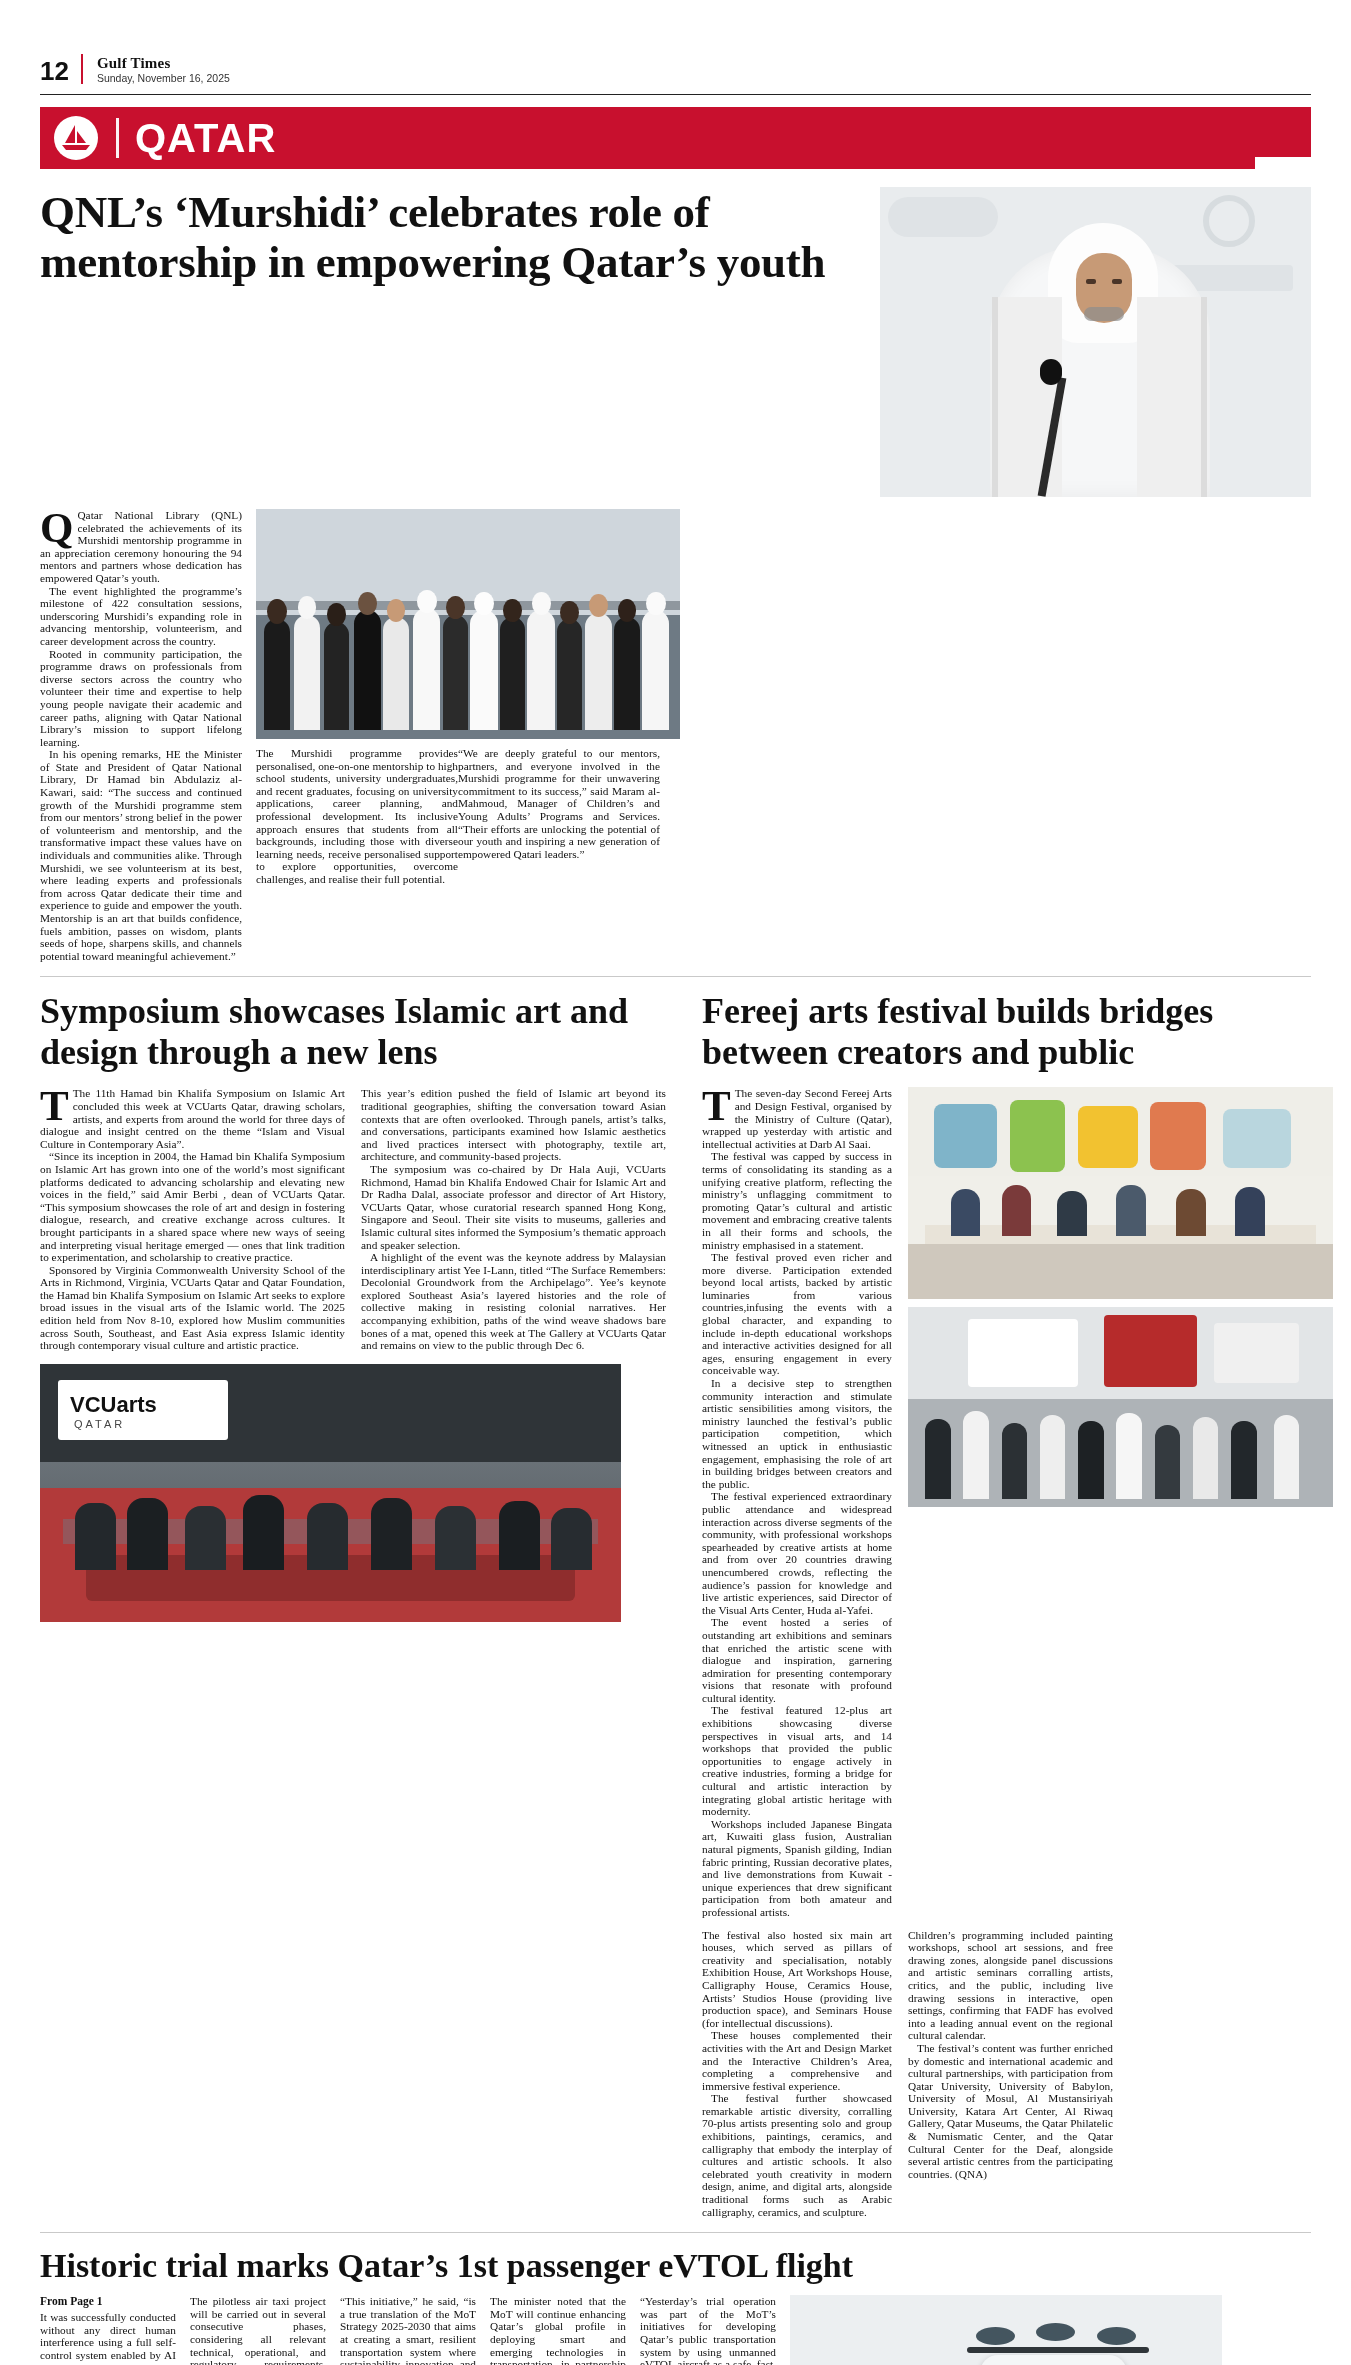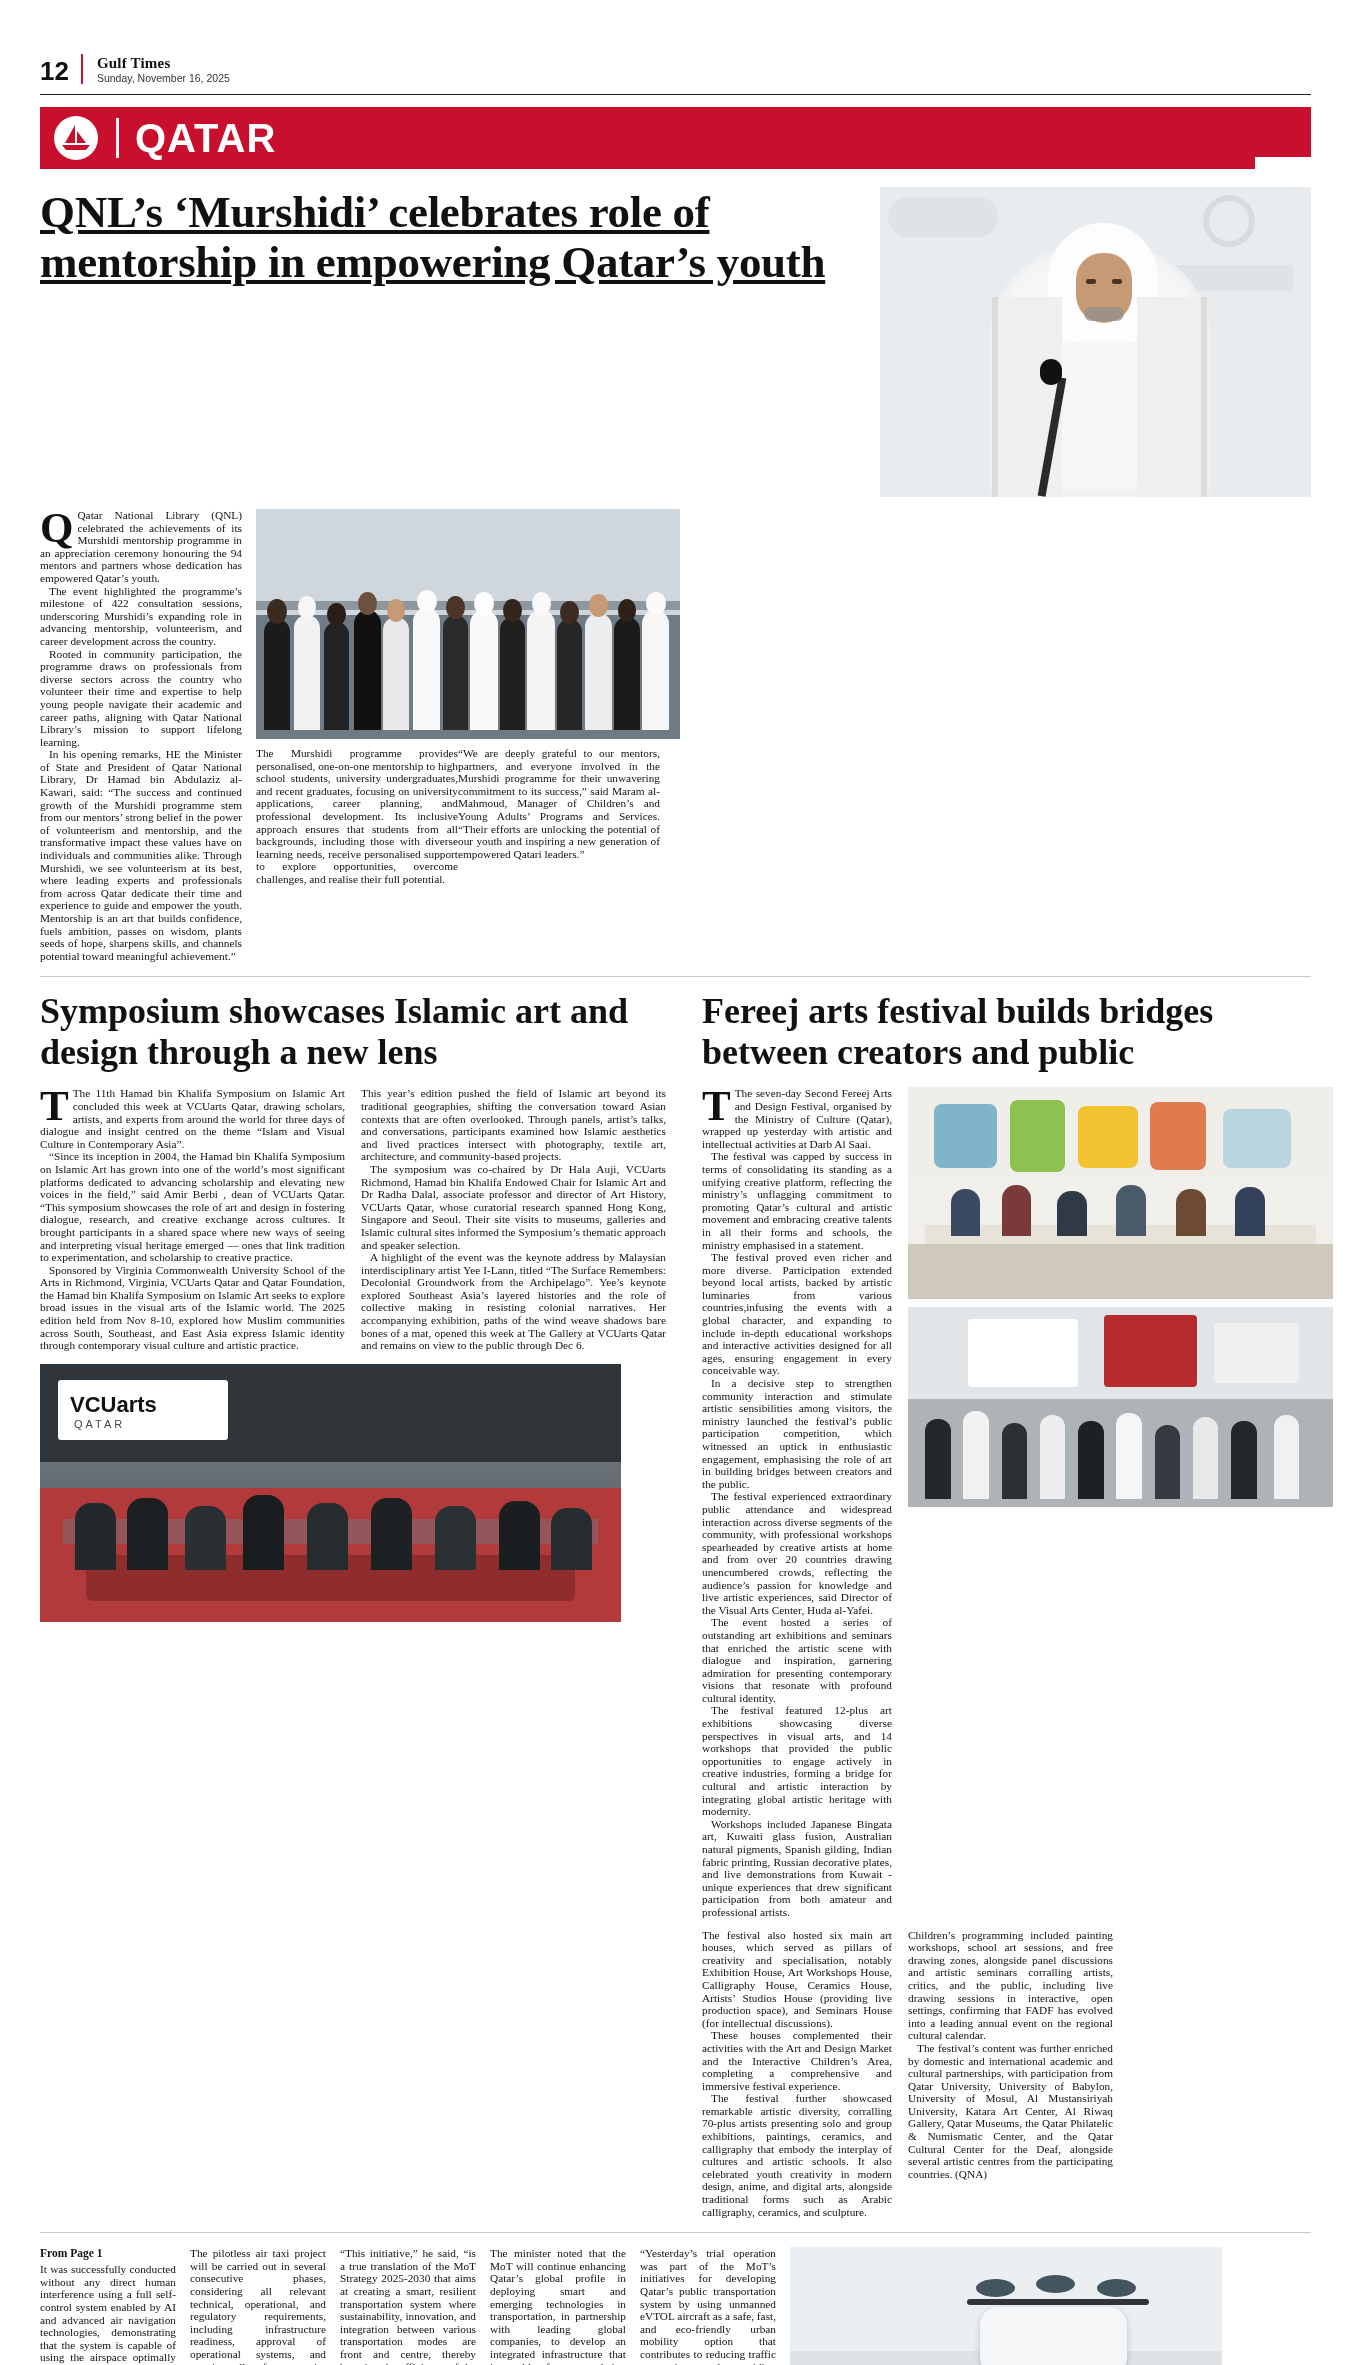--- a/index.html
+++ b/index.html
@@ -125,21 +125,21 @@
   }
 
   .photo {
     position: relative;
     overflow: hidden;
     background: #cfd4d8;
   }
 
   
   .story1 { margin-top: 18px; display: block; }
-  .s1-top { display: flex; gap: 8px; text-decoration: underline; }
+  .s1-top { display: flex; gap: 8px; }
   .s1-left { width: 835px; }
   .s1-head {
     font-size: 45px;
     line-height: 50px;
     letter-spacing: -0.3px;
   }
   .s1-right-photo { width: 432px; height: 310px; }
 
   .s1-body { display: flex; gap: 14px; margin-top: 12px; }
   .s1-c { width: 202px; }
@@ -412,20 +412,21 @@
         <div style="width:204px;">
           <p class="body first"></p>
         </div>
       </div>
     </div>
   </div>
 
   <hr class="story-hr" style="margin-top:14px;">
 
   <div class="bottom">
+    <h1 class="headline s4-head">Historic trial marks Qatar’s 1st passenger eVTOL flight</h1>
 
     <div class="s4-body">
       <div class="s4-c">
         <div class="frompage">From Page 1</div>
         <p class="body first">It was successfully conducted without any direct human interference using a full self-control system enabled by AI and advanced air navigation technologies, demonstrating that the system is capable of using the airspace optimally in a safe operational environment.</p>
 
       </div>
       <div class="s4-c">
         <p class="body first">The pilotless air taxi project will be carried out in several consecutive phases, considering all relevant technical, operational, and regulatory requirements, including infrastructure readiness, approval of operational systems, and meeting all safety, security and quality standards to ensure the new mobility system can be safely and effectively integrated into the nation’s mobility network.</p>
 

